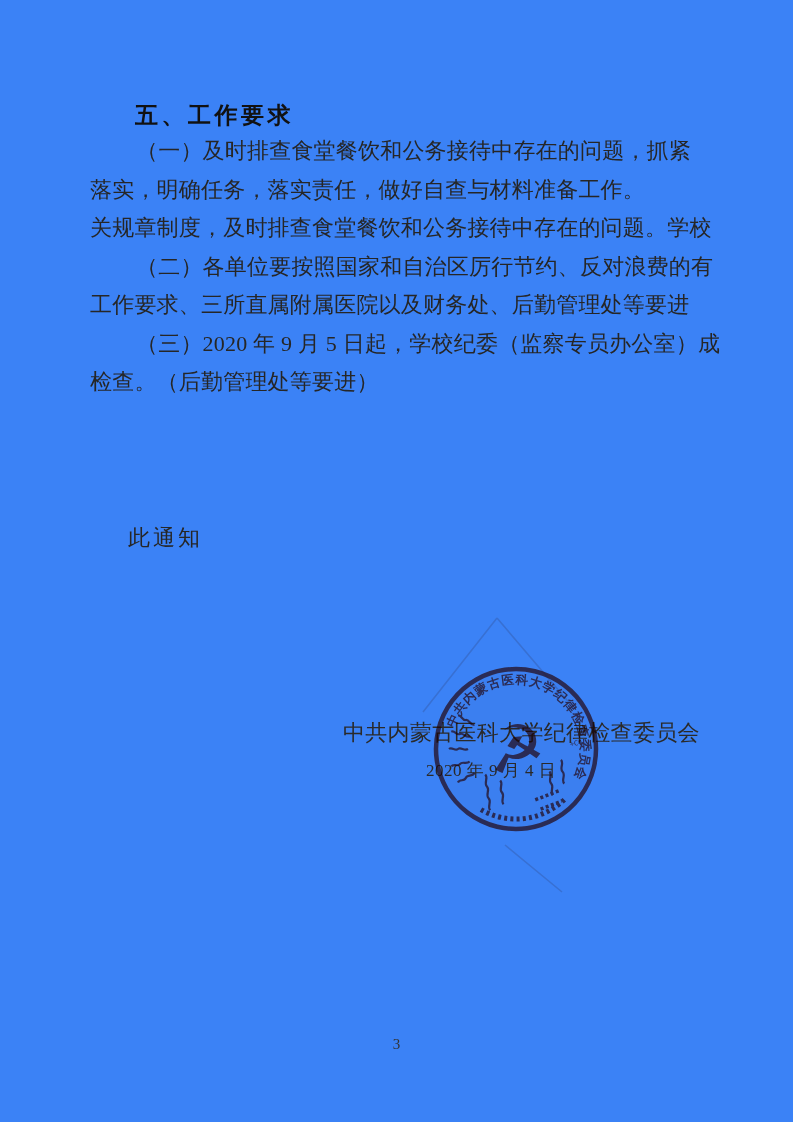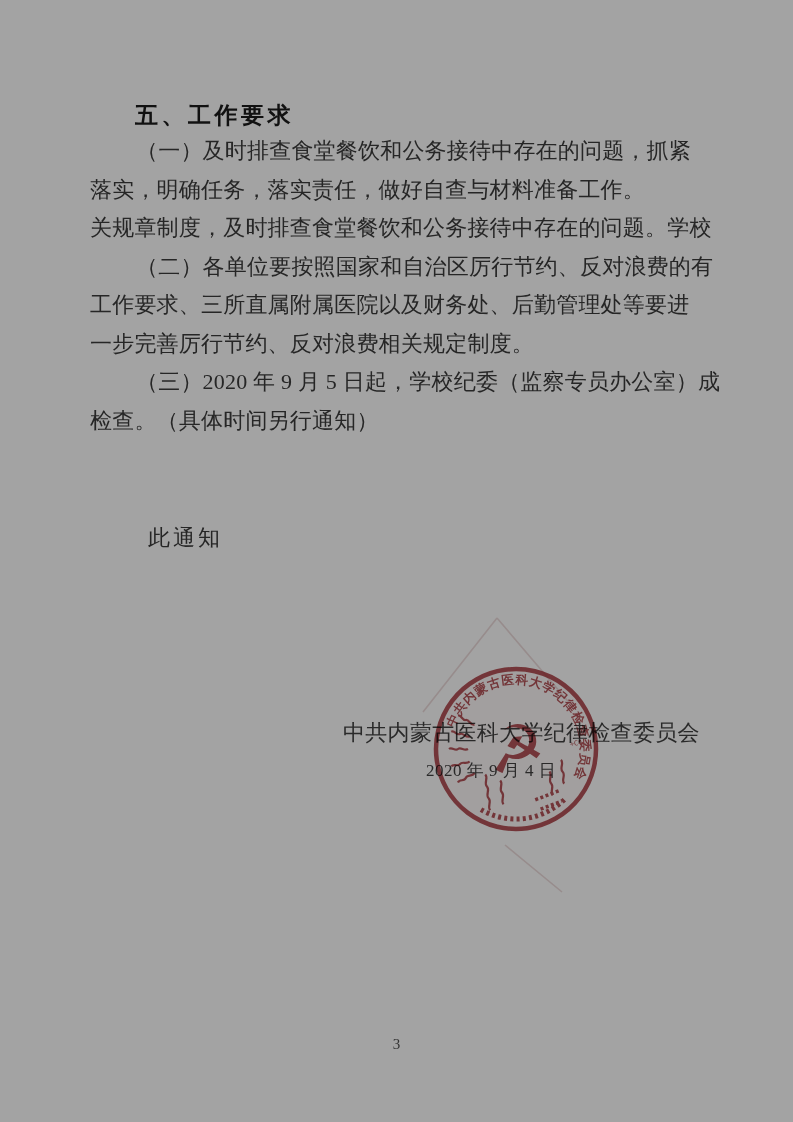--- a/index.html
+++ b/index.html
@@ -1,20 +1,20 @@
 <!DOCTYPE html>
 <html><head>
 <meta charset="utf-8">
 <style>
   html, body { margin: 0; padding: 0; background: #ffffff; }
   .page {
     position: relative;
     width: 793px;
     height: 1122px;
-    background: #a3a3a3;
+    background: #3b82f6;
     overflow: hidden;
     font-family: "Liberation Serif", "DejaVu Serif", serif;
     color: #262626;
   }
   .heading {
     position: absolute;
     left: 135px;
     top: 100px;
     font-family: "Liberation Sans", "DejaVu Sans", sans-serif;
     font-weight: bold;
@@ -33,21 +33,21 @@
     height: 38.5px;
     line-height: 38.5px;
     font-size: 22px;
     letter-spacing: 0.2px;
     white-space: nowrap;
     color: #262626;
   }
   .line.indent { text-indent: 46px; }
   .closing {
     position: absolute;
-    left: 148px;
+    left: 128px;
     top: 519px;
     font-size: 22px;
     line-height: 38.5px;
     letter-spacing: 3px;
     white-space: nowrap;
   }
   .signature {
     position: absolute;
     left: 343px;
     top: 719px;
@@ -108,23 +108,22 @@
 <div class="page">
 
   <div class="heading">五、工作要求</div>
 
   <div class="body-block">
     <div class="line indent">（一）及时排查食堂餐饮和公务接待中存在的问题，抓紧</div>
     <div class="line">落实，明确任务，落实责任，做好自查与材料准备工作。</div>
     <div class="line">关规章制度，及时排查食堂餐饮和公务接待中存在的问题。学校</div>
     <div class="line indent">（二）各单位要按照国家和自治区厉行节约、反对浪费的有</div>
     <div class="line">工作要求、三所直属附属医院以及财务处、后勤管理处等要进</div>
-    <div class="line">一步完善厉行节约、反对浪费相关规定制度。</div>
     <div class="line indent">（三）2020 年 9 月 5 日起，学校纪委（监察专员办公室）成</div>
-    <div class="line">检查。（具体时间另行通知）</div>
+    <div class="line">检查。（后勤管理处等要进）</div>
   </div>
 
   <div class="closing">此通知</div>
 
   <div class="signature">中共内蒙古医科大学纪律检查委员会</div>
 
   <div class="date">2020 年 9 月 4 日</div>
 
   <svg class="seal-svg" width="200" height="292" viewBox="0 0 200 292">
 

